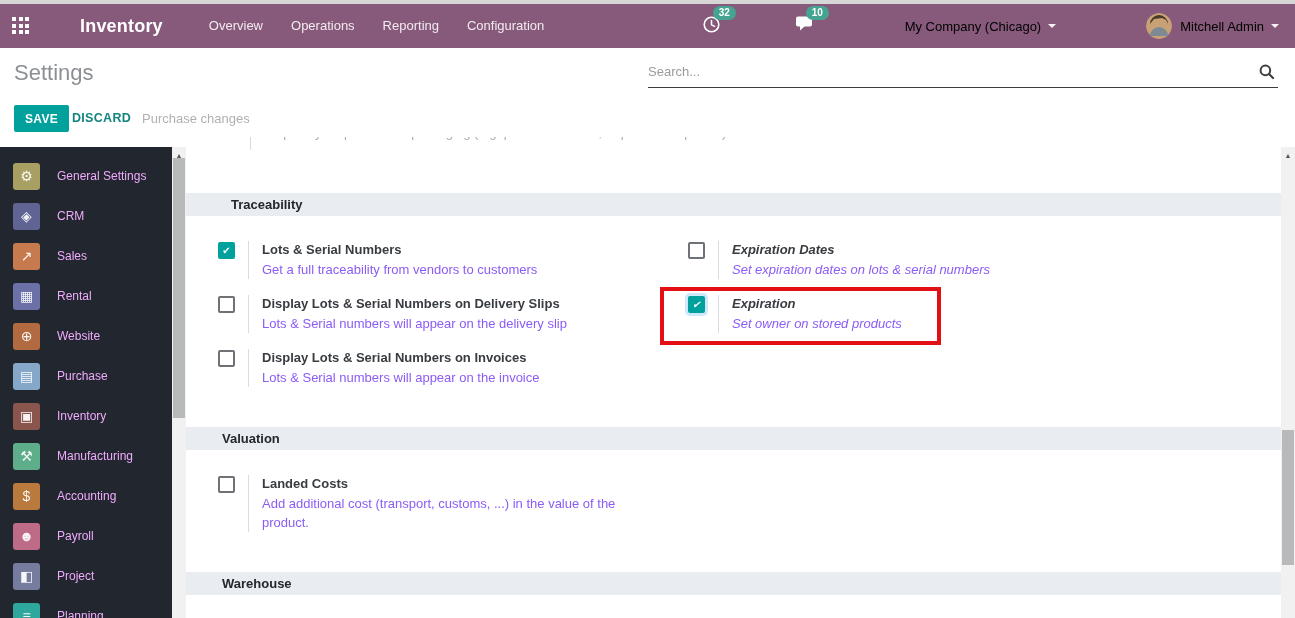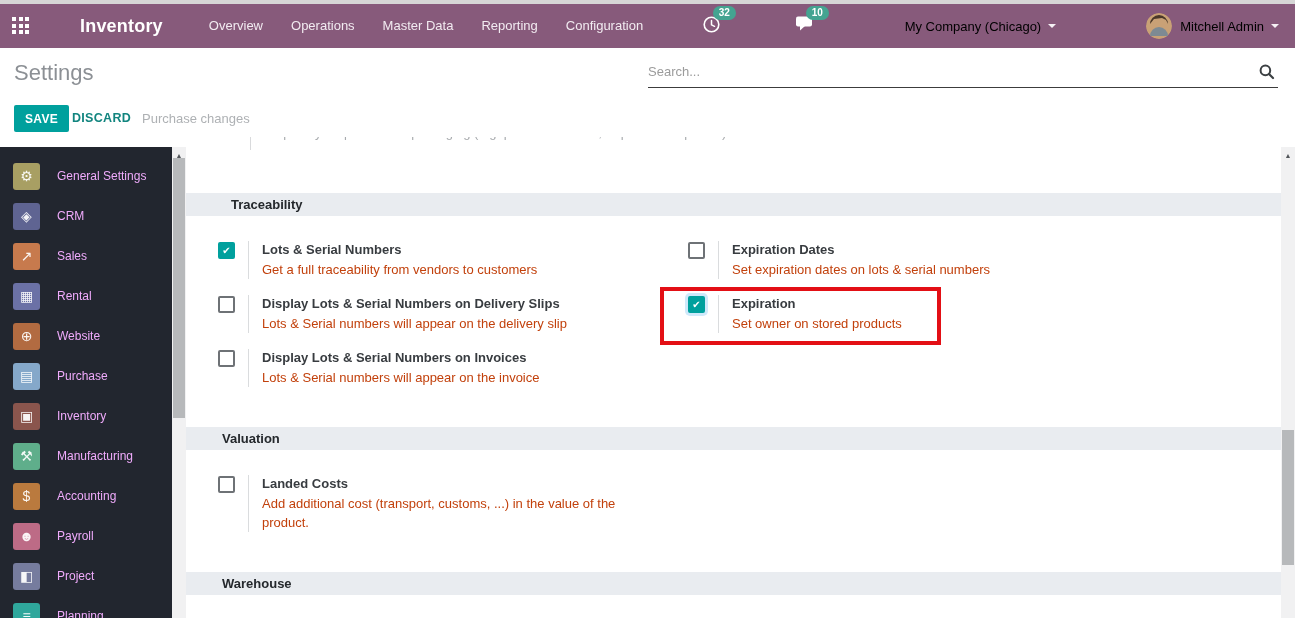--- a/index.html
+++ b/index.html
@@ -64,32 +64,32 @@
   
   .main { position:absolute; left:186px; top:137px; width:1095px; height:481px; background:#fff; overflow:hidden; }
   .clip-divider { position:absolute; left:64px; top:0; width:1px; height:13px; background:#d9dadc; }
   .clip-text { position:absolute; left:77px; top:-13px; font-size:13px; line-height:18px; color:#a8abae; white-space:nowrap; }
 
   .section-bar { position:absolute; left:0; width:1095px; height:23px; background:#e9ecf0; }
   .section-bar .sec-label { font-size:13px; font-weight:bold; color:#24282c; line-height:23px; margin-left:36px; }
   .sec-traceability { top:56px;padding-left:9px; } .sec-valuation { top:290px; } .sec-warehouse { top:435px; }
 
   .setting-row { position:absolute; display:flex; align-items:flex-start; }
-  .col-l { left:32px; } .col-r { left:502px; }
+  .col-l { left:32px; } .col-r { left:502px;font-style:italic; }
   .row-1 { top:104px; } .row-2 { top:158px; } .row-3 { top:212px; } .row-v1 { top:338px; }
   .cb { width:17px; height:17px; border:2px solid #6e7276; border-radius:2px; background:#fff; flex:none;
         margin-top:1px; cursor:pointer; display:flex; align-items:center; justify-content:center;
         font-size:10px; color:transparent; }
   .cb.checked { background:#00A09D; border-color:#00A09D; color:#fff; }
   .cb.halo { box-shadow:0 0 0 3px #cfe9fa; }
   .row-text { margin-left:13px; padding-left:13px; border-left:1px solid #dadcde; }
   .col-l .row-text { max-width:445px; } .col-r .row-text { max-width:310px; }
   .row-v .row-text { max-width:372px; }
   .s-title { display:block; font-size:13px; font-weight:bold; color:#383c40; line-height:17px; cursor:pointer; }
-  .s-desc { display:block; font-size:13px; color:#c2410c; line-height:19px; margin-top:2px; }
+  .s-desc { display:block; font-size:13px; color:#8b5cf6; line-height:19px; margin-top:2px; }
 
   .highlight-box { position:absolute; left:474px; top:150px; width:281px; height:58px;
                    border:4px solid #e30f15; pointer-events:none; }
 </style>
 </head>
 <body>
 
 <div class="top-strip"></div>
 
 <div class="navbar">
@@ -101,21 +101,20 @@
       <span></span>
       <span></span>
       <span></span>
       <span></span>
       <span></span>
   </div>
   <div class="app-title">Inventory</div>
   <ul class="nav-menu">
     <li>Overview</li>
     <li>Operations</li>
-    <li>Master Data</li>
     <li>Reporting</li>
     <li>Configuration</li>
   </ul>
   <div class="nav-right">
     <div class="icon-badge">
       <span>
         <svg width="19" height="19" viewBox="0 0 19 19">
             <circle cx="9.5" cy="9.5" r="7.3" stroke="#fff" stroke-width="1.6" fill="none"></circle>
             <path d="M9.5 5.4v4.4l3 1.5" stroke="#fff" stroke-width="1.5" fill="none" stroke-linecap="round"></path>
           </svg>

